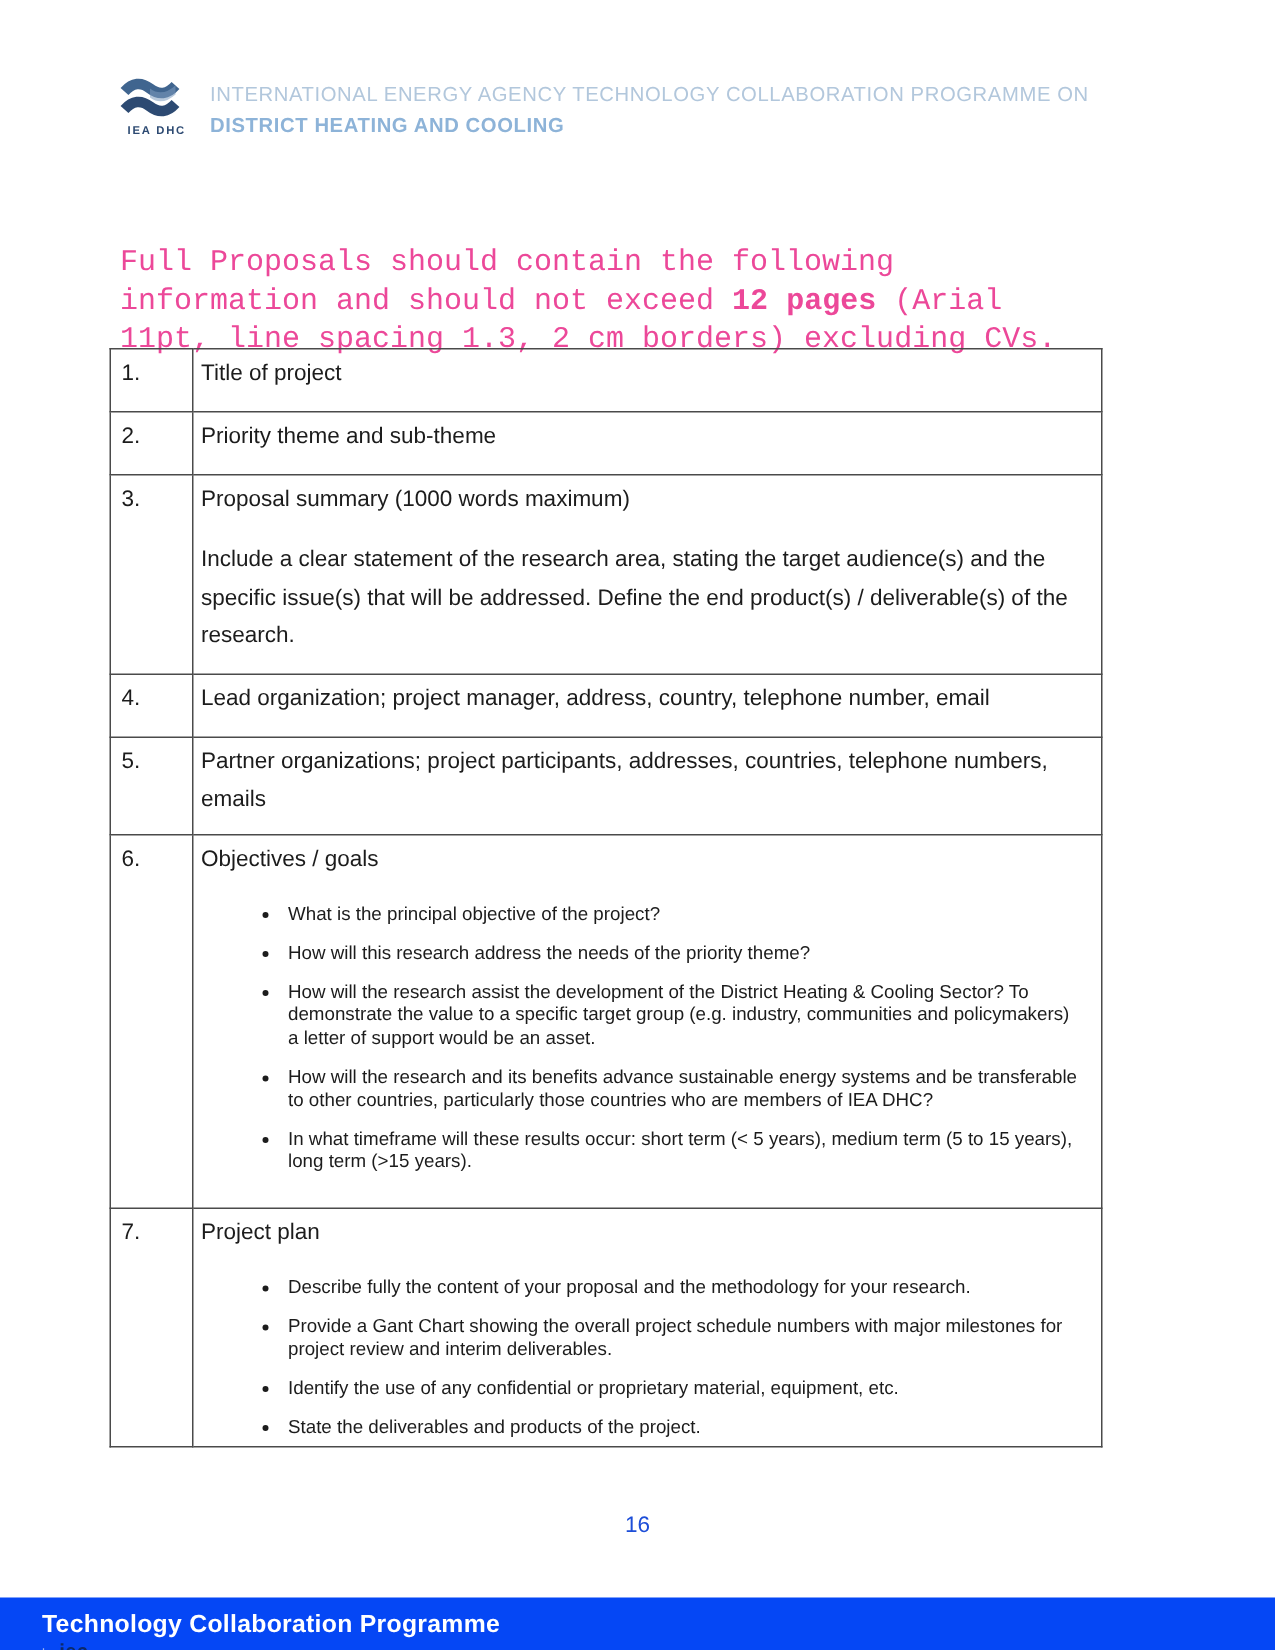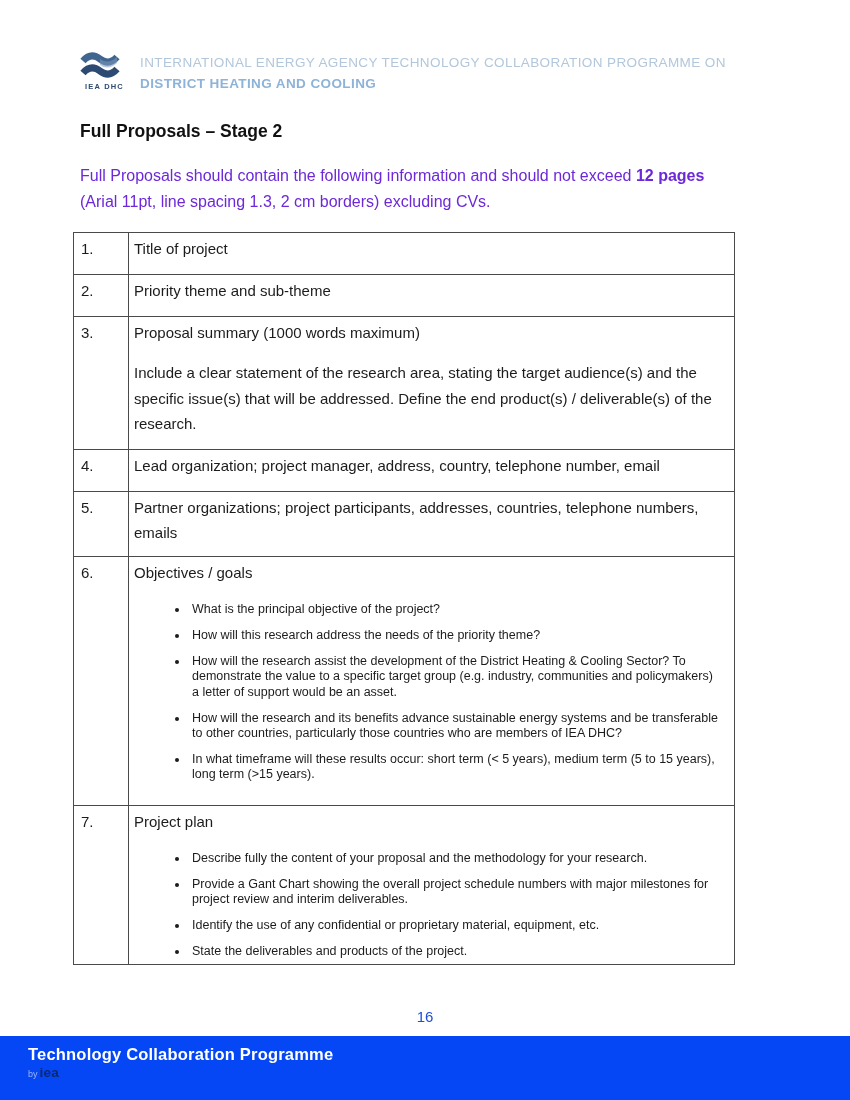--- a/index.html
+++ b/index.html
@@ -62,23 +62,24 @@
     left: 80px;
     font-size: 17.5px;
     font-weight: bold;
     color: #111111;
   }
   .intro {
     position: absolute;
     top: 163px;
     left: 80px;
     width: 655px;
-    font-size: 16px;
+    font-size: 20px;
     line-height: 25.5px;
-    color: #6d28d9;
+    color: #ec4899;
+    font-family: Liberation Mono, monospace;
   }
   .intro b { font-weight: bold; }
 
   
   table.spec {
     position: absolute;
     top: 232px;
     left: 73px;
     width: 662px;
     border-collapse: collapse;
@@ -133,21 +134,21 @@
     width: 100%;
     text-align: center;
     font-size: 15px;
     color: #1d4ed8;
   }
   .footer {
     position: absolute;
     left: 0;
     bottom: 0;
     width: 100%;
-    height: 64px;
+    height: 35px;
     background: #0547f5;
     padding: 8px 0 12px 28px;
   }
   .footer-title {
     font-size: 16.5px;
     font-weight: bold;
     color: #ffffff;
     letter-spacing: 0.2px;
     line-height: 20px;
   }
@@ -180,21 +181,20 @@
         <path d="M20,9 Q28,15 37,7 L37,13 Q28,21 20,15 Z" fill="#7d9cc0" opacity="0.55"></path>
       </svg>
       <div class="logo-text">IEA DHC</div>
     </div>
     <div class="header-lines">
       <div class="header-line1">INTERNATIONAL ENERGY AGENCY TECHNOLOGY COLLABORATION PROGRAMME ON</div>
       <div class="header-line2">DISTRICT HEATING AND COOLING</div>
     </div>
   </div>
 
-  <div class="doc-title">Full Proposals – Stage 2</div>
 
   <div class="intro"><span>Full Proposals should contain the following information and should not exceed </span><b>12 pages</b><span> (Arial 11pt, line spacing 1.3, 2 cm borders) excluding CVs.</span></div>
 
   <table class="spec">
     <tbody>
         <tr class="r1">
       <td class="num">1.</td>
       <td class="content">
         <div>Title of project</div>
       </td>

